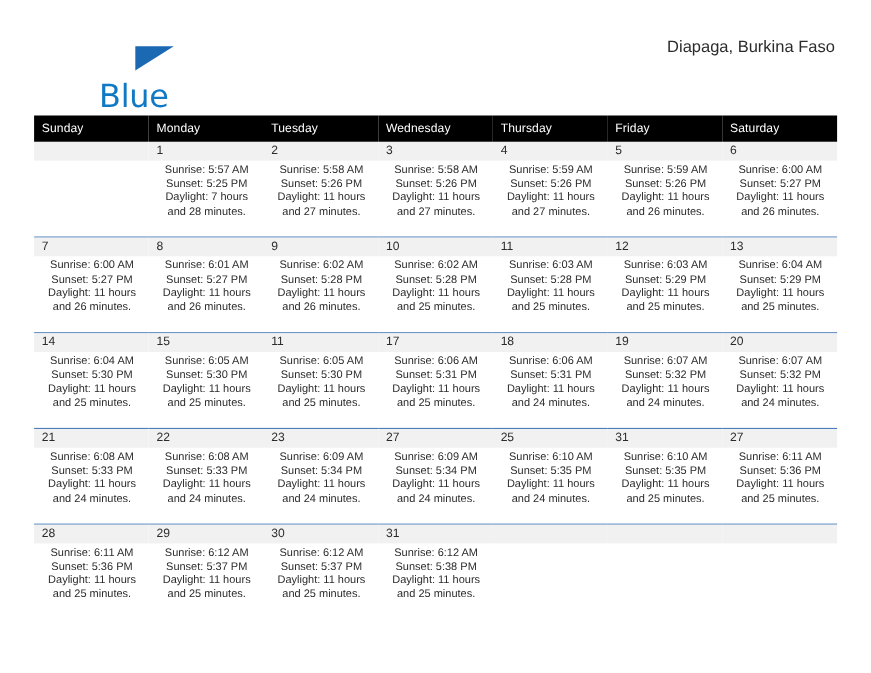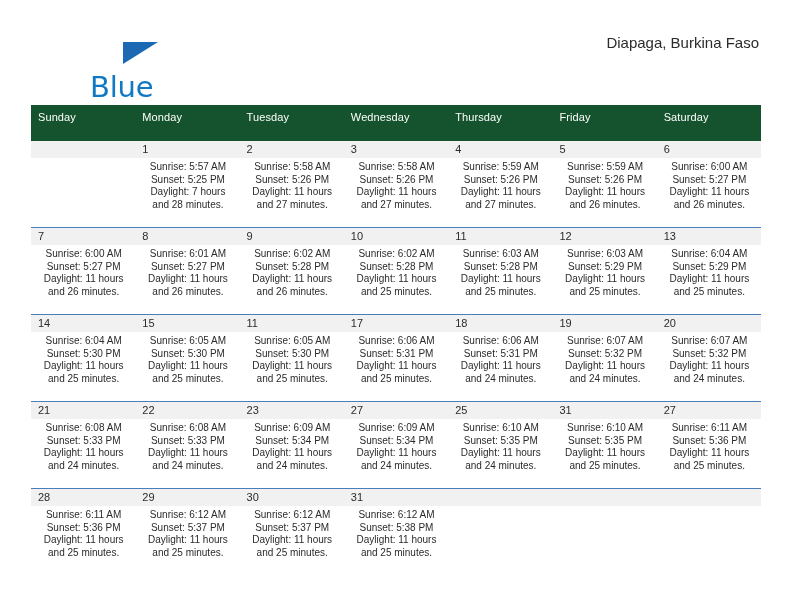--- a/index.html
+++ b/index.html
@@ -96,26 +96,26 @@
     position: absolute;
     left: 31px;
     top: 105px;
     width: 730px;
     border-collapse: collapse;
     table-layout: fixed;
   }
   .cal col { width: 104.28px; }
 
   .cal thead th {
-    background: #14532d;
+    background: #000000;
     color: #ffffff;
     font-size: 11px;
     font-weight: 400;
     text-align: left;
-    padding: 4px 0 16px 7px;
+    padding: 4px 0 4px 7px;
     height: 16px;
     border: none;
     letter-spacing: 0.1px;
   }
 
   .week-row td {
     vertical-align: top;
     padding: 0;
     border: none;
     background: #ffffff;

